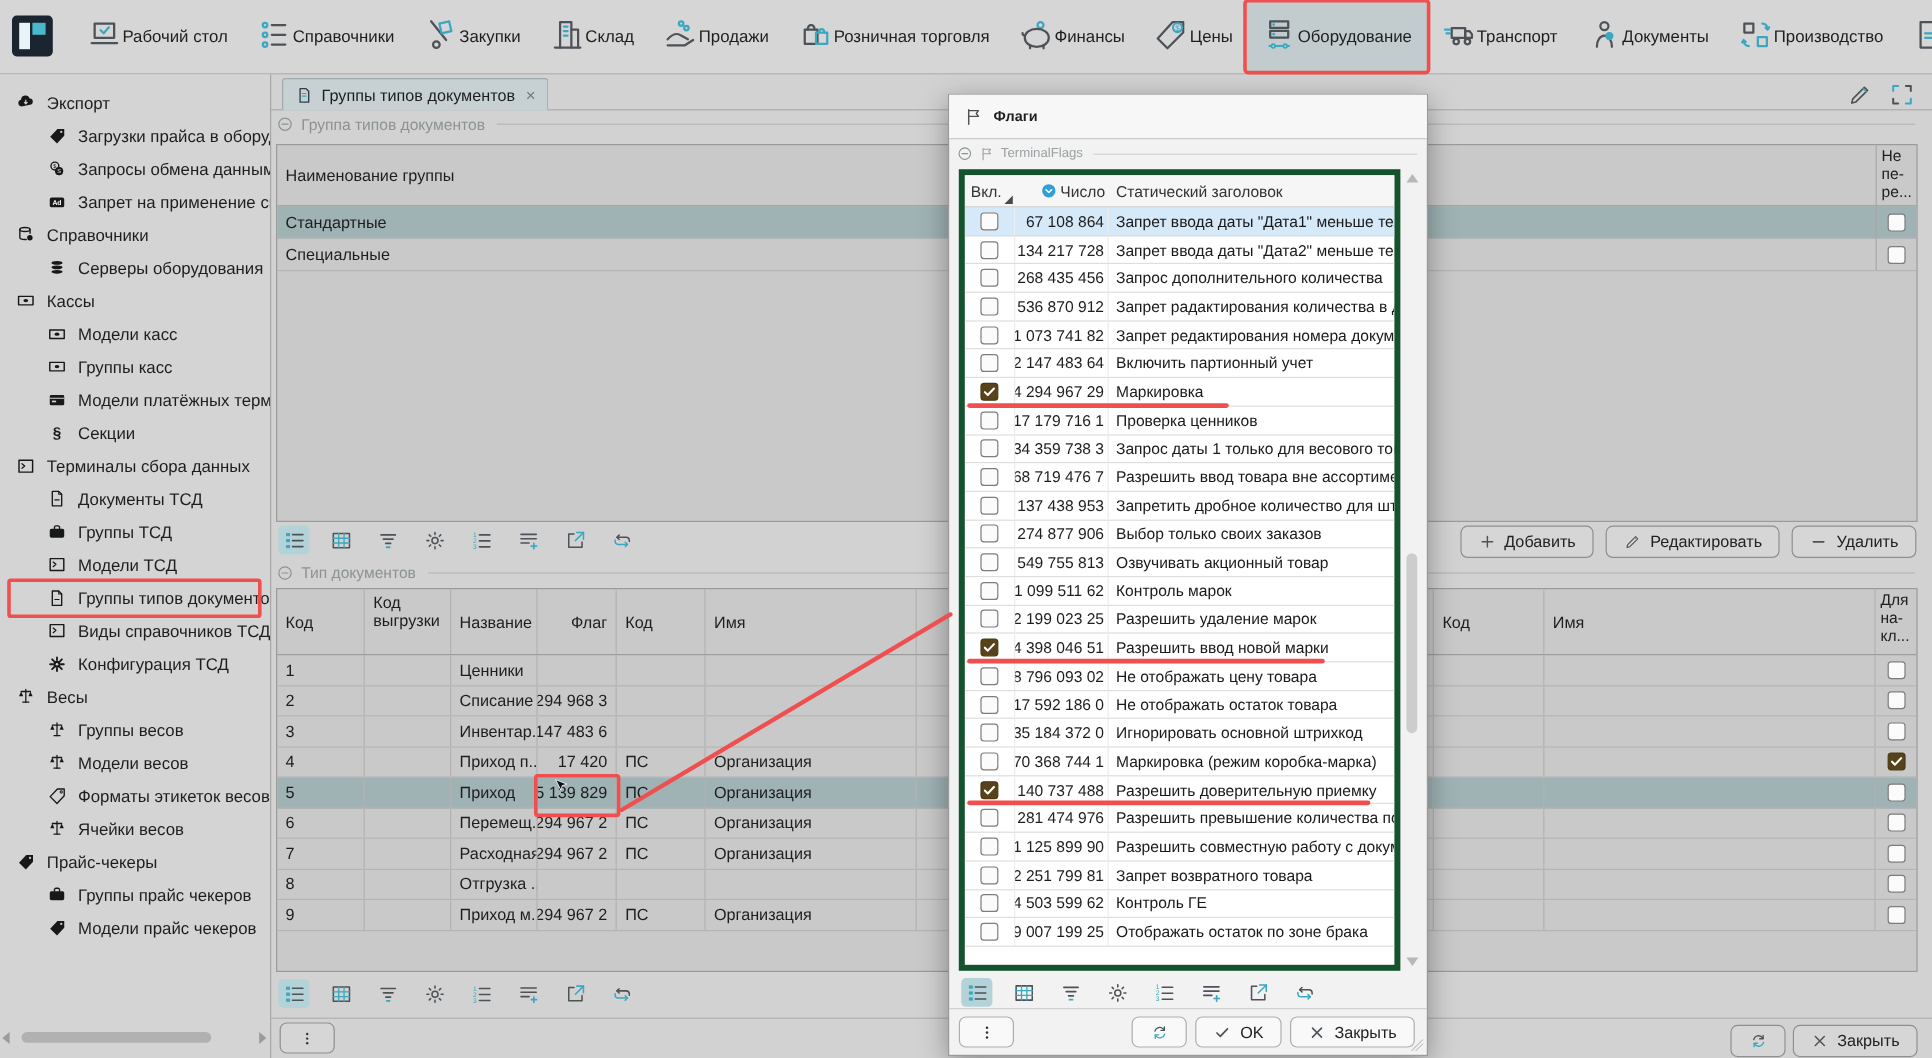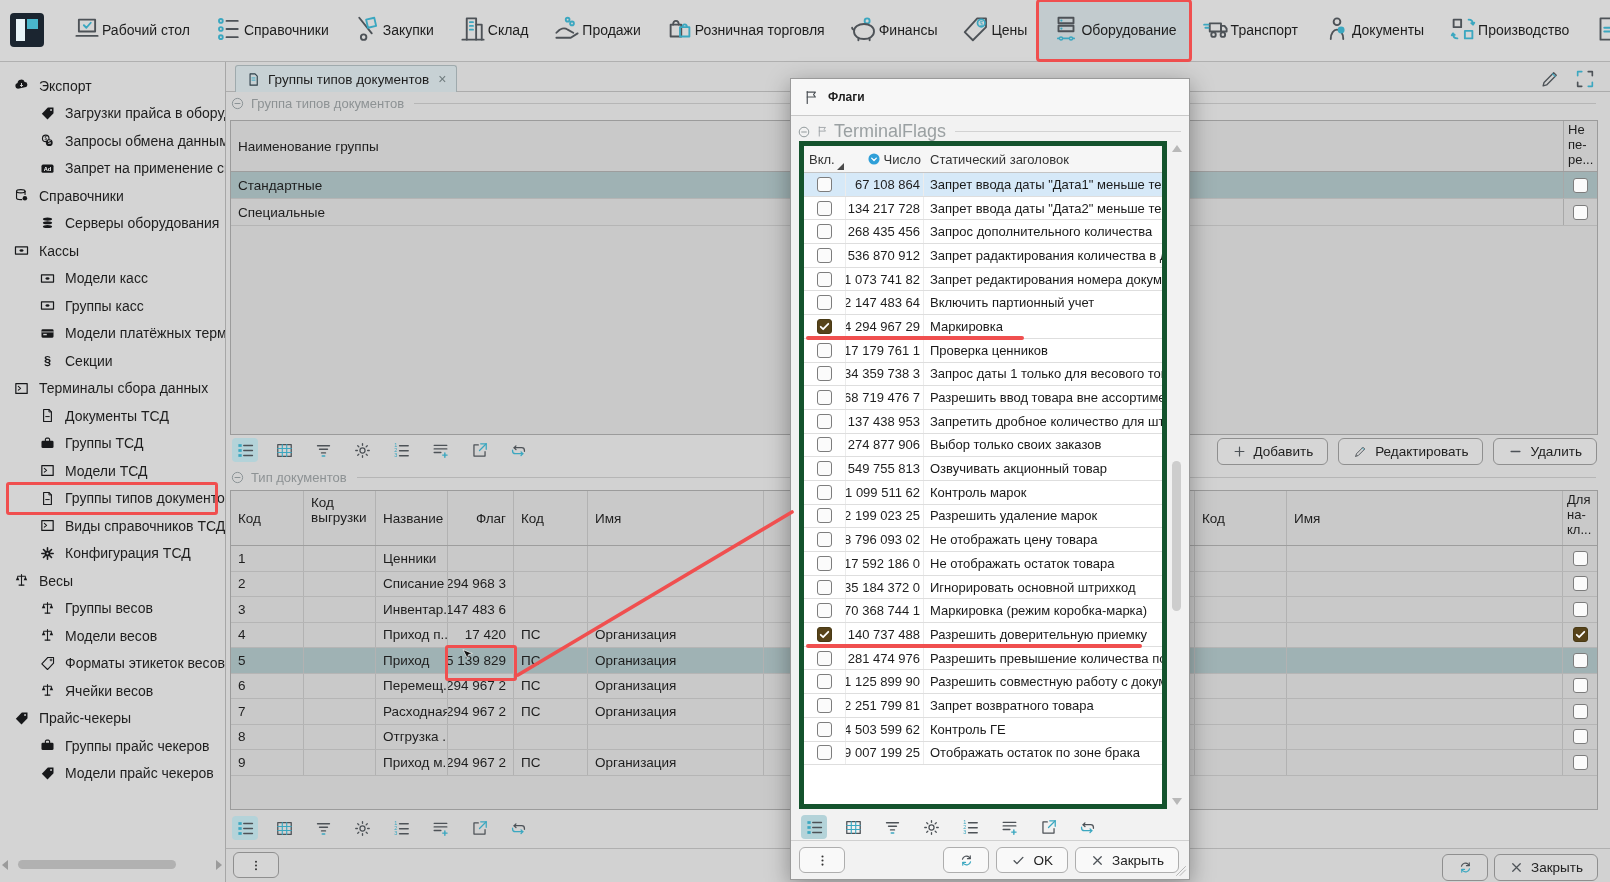--- a/index.html
+++ b/index.html
@@ -87,21 +87,21 @@
   #kebab-main{position:absolute;left:233px;top:852px;width:46px;height:26px;}
   #footer-main{position:absolute;left:226px;right:0;top:848px;height:34px;border-top:1px solid #b0b0b0;}
   #footer-main .right{position:absolute;right:12px;top:5px;display:flex;gap:6px;}
   
   #dialog{position:absolute;left:790px;top:78px;width:400px;height:802px;background:#f2f2f2;
           border:1px solid #9a9a9a;box-shadow:0 6px 22px rgba(0,0,0,.35);box-sizing:border-box;z-index:30;}
   #dlg-title{height:36px;display:flex;align-items:center;gap:8px;padding-left:12px;background:#f7f7f7;
              border-bottom:1px solid #c9c9c9;font-size:12px;font-weight:bold;}
   #dlg-title .fico{width:17px;height:17px;}
   #dlg-group{position:absolute;left:6px;right:8px;top:42px;display:flex;align-items:center;gap:5px;
-             color:#9aa0a2;font-size:18px;}
+             color:#9aa0a2;font-size:11px;}
   #dlg-group .cico{width:14px;height:14px;cursor:pointer;}
   #dlg-group .fico{width:13px;height:13px;}
   #dlg-group .fline{flex:1;height:1px;background:#d2d2d2;margin-left:4px;}
   #dlg-table{position:absolute;left:8px;top:62px;width:368px;height:668px;background:#fff;
              border:5px solid #14532d;box-sizing:border-box;overflow:hidden;}
   .dhead{display:grid;grid-template-columns:42px 78px 1fr;height:26px;background:#f6f6f6;border-bottom:1px solid #c4c4c4;}
   .dhc{font-size:13px;color:#333;display:flex;align-items:center;overflow:hidden;white-space:nowrap;position:relative;}
   .dhc.c1{padding-left:5px;}
   .dhc.c1 .corner{position:absolute;right:2px;bottom:2px;width:0;height:0;border-left:7px solid transparent;border-bottom:7px solid #4a4a4a;}
   .dhc.c2{justify-content:flex-end;gap:3px;padding-right:3px;}
@@ -1145,21 +1145,21 @@
               </span>
             </div>
                <div class="dc num">4 294 967 29</div>
                <div class="dc tit">Маркировка</div>
             <div class="runder" style="width: 218px;"></div>
           </div>
           <div class="drow">
             <div class="dc cbx">
               <span class="cb"></span>
             </div>
-               <div class="dc num">17 179 761 1</div>
+               <div class="dc num">17 179 716 1</div>
                <div class="dc tit">Проверка ценников</div>
           </div>
           <div class="drow">
             <div class="dc cbx">
               <span class="cb"></span>
             </div>
                <div class="dc num">34 359 738 3</div>
                <div class="dc tit">Запрос даты 1 только для весового товара</div>
           </div>
           <div class="drow">
@@ -1196,20 +1196,32 @@
             </div>
                <div class="dc num">1 099 511 62</div>
                <div class="dc tit">Контроль марок</div>
           </div>
           <div class="drow">
             <div class="dc cbx">
               <span class="cb"></span>
             </div>
                <div class="dc num">2 199 023 25</div>
                <div class="dc tit">Разрешить удаление марок</div>
+          </div>
+          <div class="drow">
+            <div class="dc cbx">
+              <span class="cb on">
+                <svg viewBox="0 0 24 24" xmlns="http://www.w3.org/2000/svg">
+                  <path d="M5 12.5l4.5 4.5L19 7" stroke="#fff" stroke-width="3.2" fill="none" stroke-linecap="round" stroke-linejoin="round"></path>
+                </svg>
+              </span>
+            </div>
+               <div class="dc num">4 398 046 51</div>
+               <div class="dc tit">Разрешить ввод новой марки</div>
+            <div class="runder" style="width: 298px;"></div>
           </div>
           <div class="drow">
             <div class="dc cbx">
               <span class="cb"></span>
             </div>
                <div class="dc num">8 796 093 02</div>
                <div class="dc tit">Не отображать цену товара</div>
           </div>
           <div class="drow">
             <div class="dc cbx">

